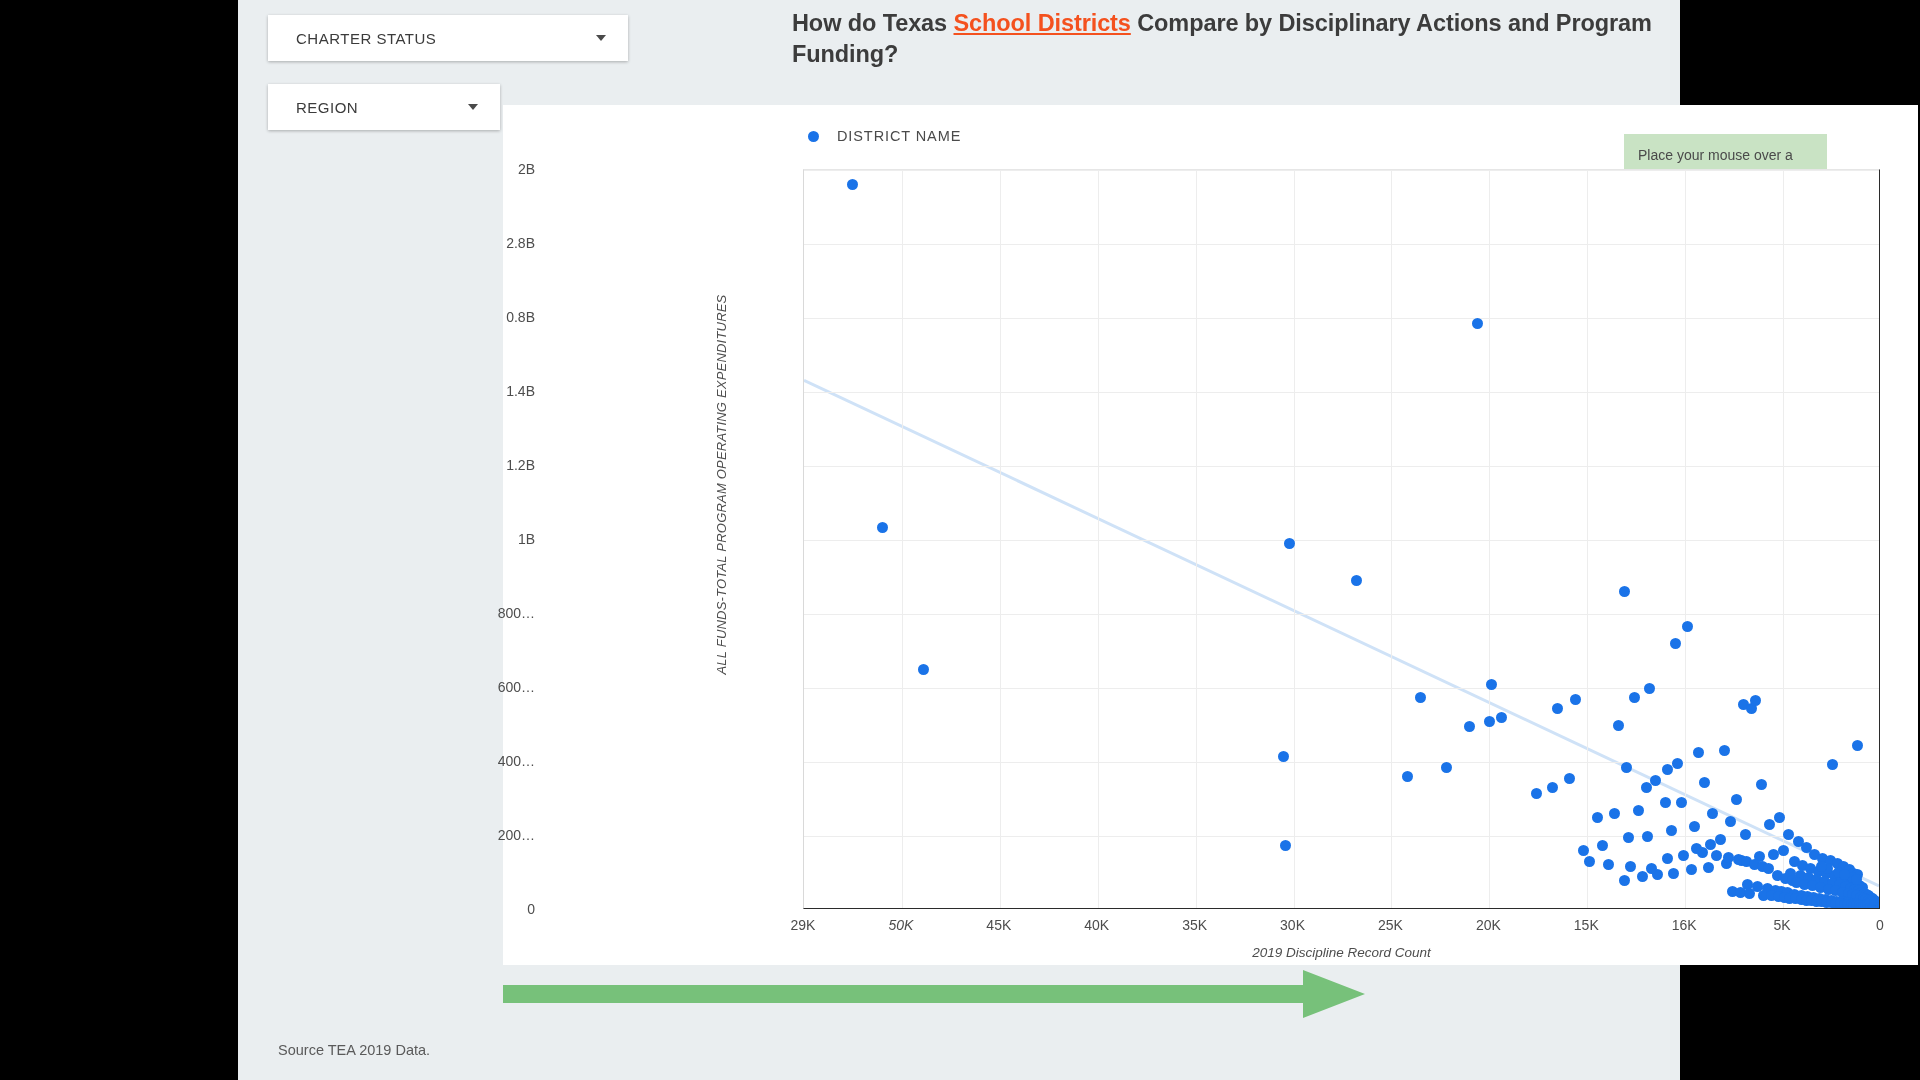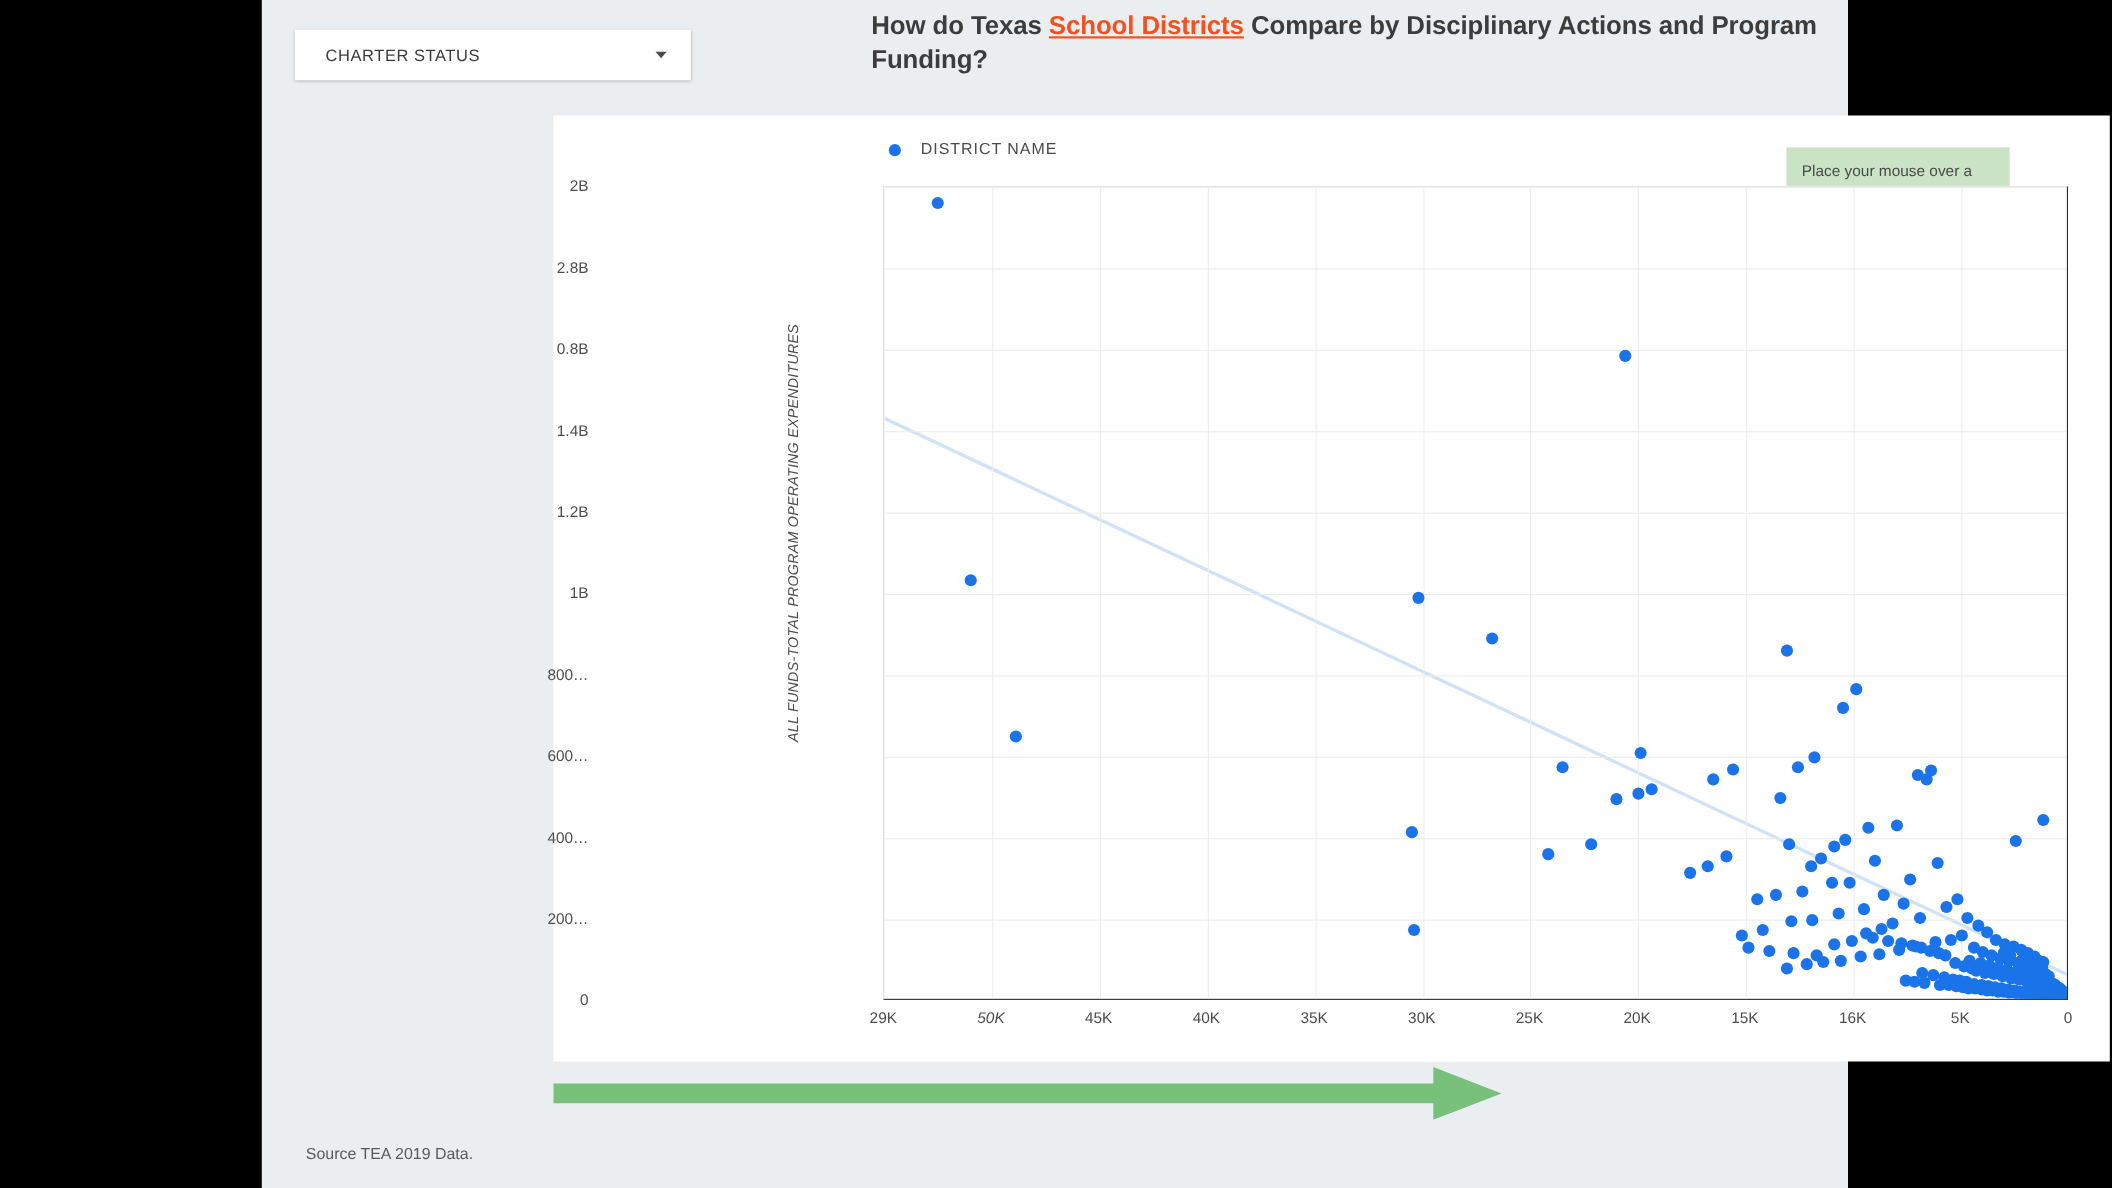--- a/index.html
+++ b/index.html
@@ -13,21 +13,21 @@
     background:#eaeef0;
   }
 
   
   .filter{
     position:absolute;background:#fff;
     box-shadow:0 1px 3px rgba(0,0,0,.28);
     display:flex;align-items:center;
     box-sizing:border-box;
   }
-  #filter-charter{left:30px;top:15px;width:360px;height:46px;margin-top:12px;}
+  #filter-charter{left:30px;top:15px;width:360px;height:46px;}
   #filter-region{left:30px;top:84px;width:232px;height:46px;}
   .filter-label{
     flex:1;padding-left:28px;color:#3b3b3b;font-size:15px;letter-spacing:.5px;
     white-space:nowrap;
   }
   .caret{
     width:0;height:0;margin-right:22px;
     border-left:5px solid transparent;border-right:5px solid transparent;
     border-top:6px solid #4a4a4a;
   }
@@ -110,20 +110,24 @@
   }
 </style>
 </head>
 <body>
 
 <div id="stage">
   <div id="dashboard">
 
     <div class="filter" id="filter-charter">
       <span class="filter-label">CHARTER STATUS</span>
+      <span class="caret"></span>
+    </div>
+    <div class="filter" id="filter-region">
+      <span class="filter-label">REGION</span>
       <span class="caret"></span>
     </div>
 
     <div id="title"><span>How do Texas </span><span class="hl">School Districts</span><span> Compare by Disciplinary Actions and Program Funding?</span></div>
 
     <svg id="arrow-up" viewBox="0 0 46 552">
       <polygon points="23,0 46,62 31,62 31,552 15,552 15,62 0,62" fill="#77c17a"></polygon>
     </svg>
     <div id="more-funding">
       <div>More</div>
@@ -138,20 +142,21 @@
     <div id="chart-card">
 
       <div id="legend">
         <span class="dot"></span>
         <span class="lbl">DISTRICT NAME</span>
       </div>
 
       <div id="hint">Place your mouse over a point to see the District name.</div>
 
       <div id="ylabel">ALL FUNDS-TOTAL PROGRAM OPERATING EXPENDITURES</div>
+      <div id="xlabel">2019 Discipline Record Count</div>
 
       <div id="plot">
         <svg id="trend" viewBox="0 0 1077 740" preserveAspectRatio="none">
           <line id="trend-line" x1="0" y1="210.89999999999998" x2="1077" y2="717.8" stroke="#cfe2f7" stroke-width="3"></line>
         </svg>
       <div class="gl h" style="top: 666px;"></div>
           <div class="gl h" style="top: 592px;"></div>
           <div class="gl h" style="top: 518px;"></div>
           <div class="gl h" style="top: 444px;"></div>
           <div class="gl h" style="top: 370px;"></div>

